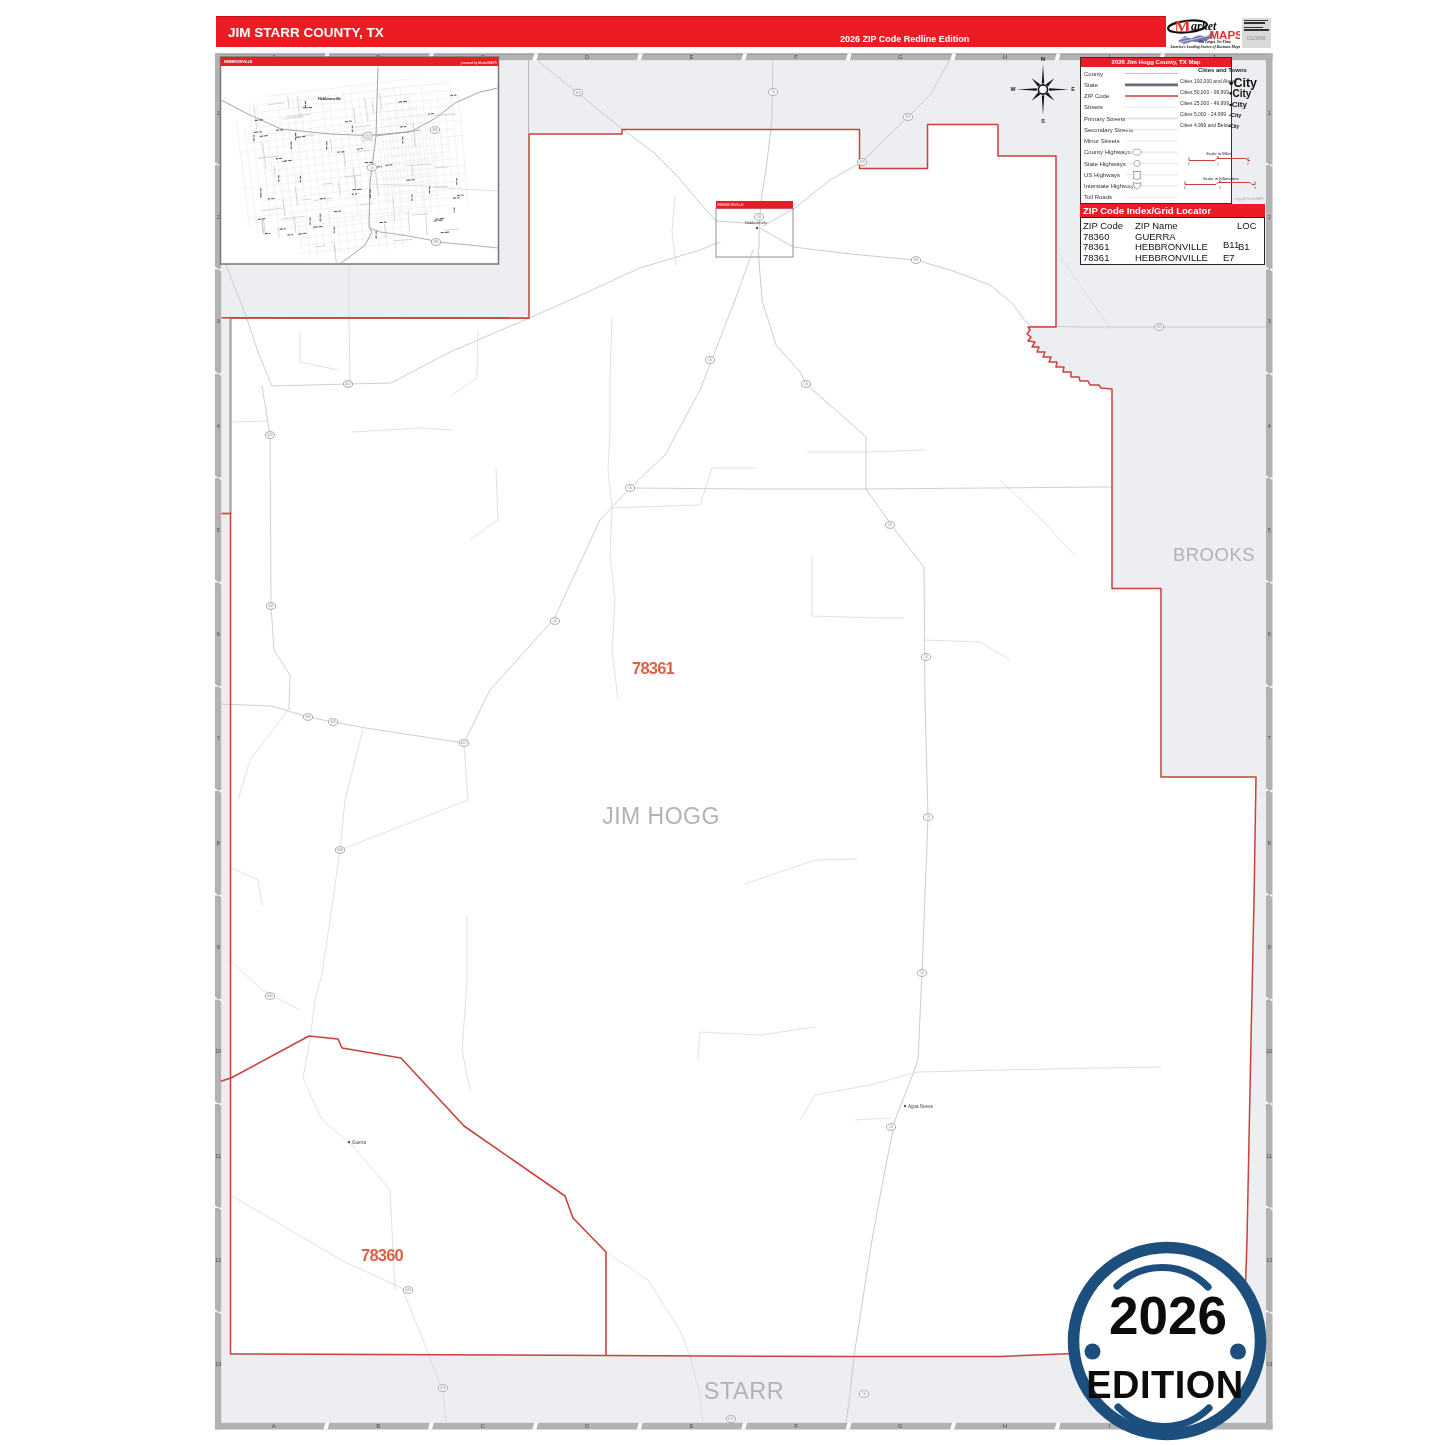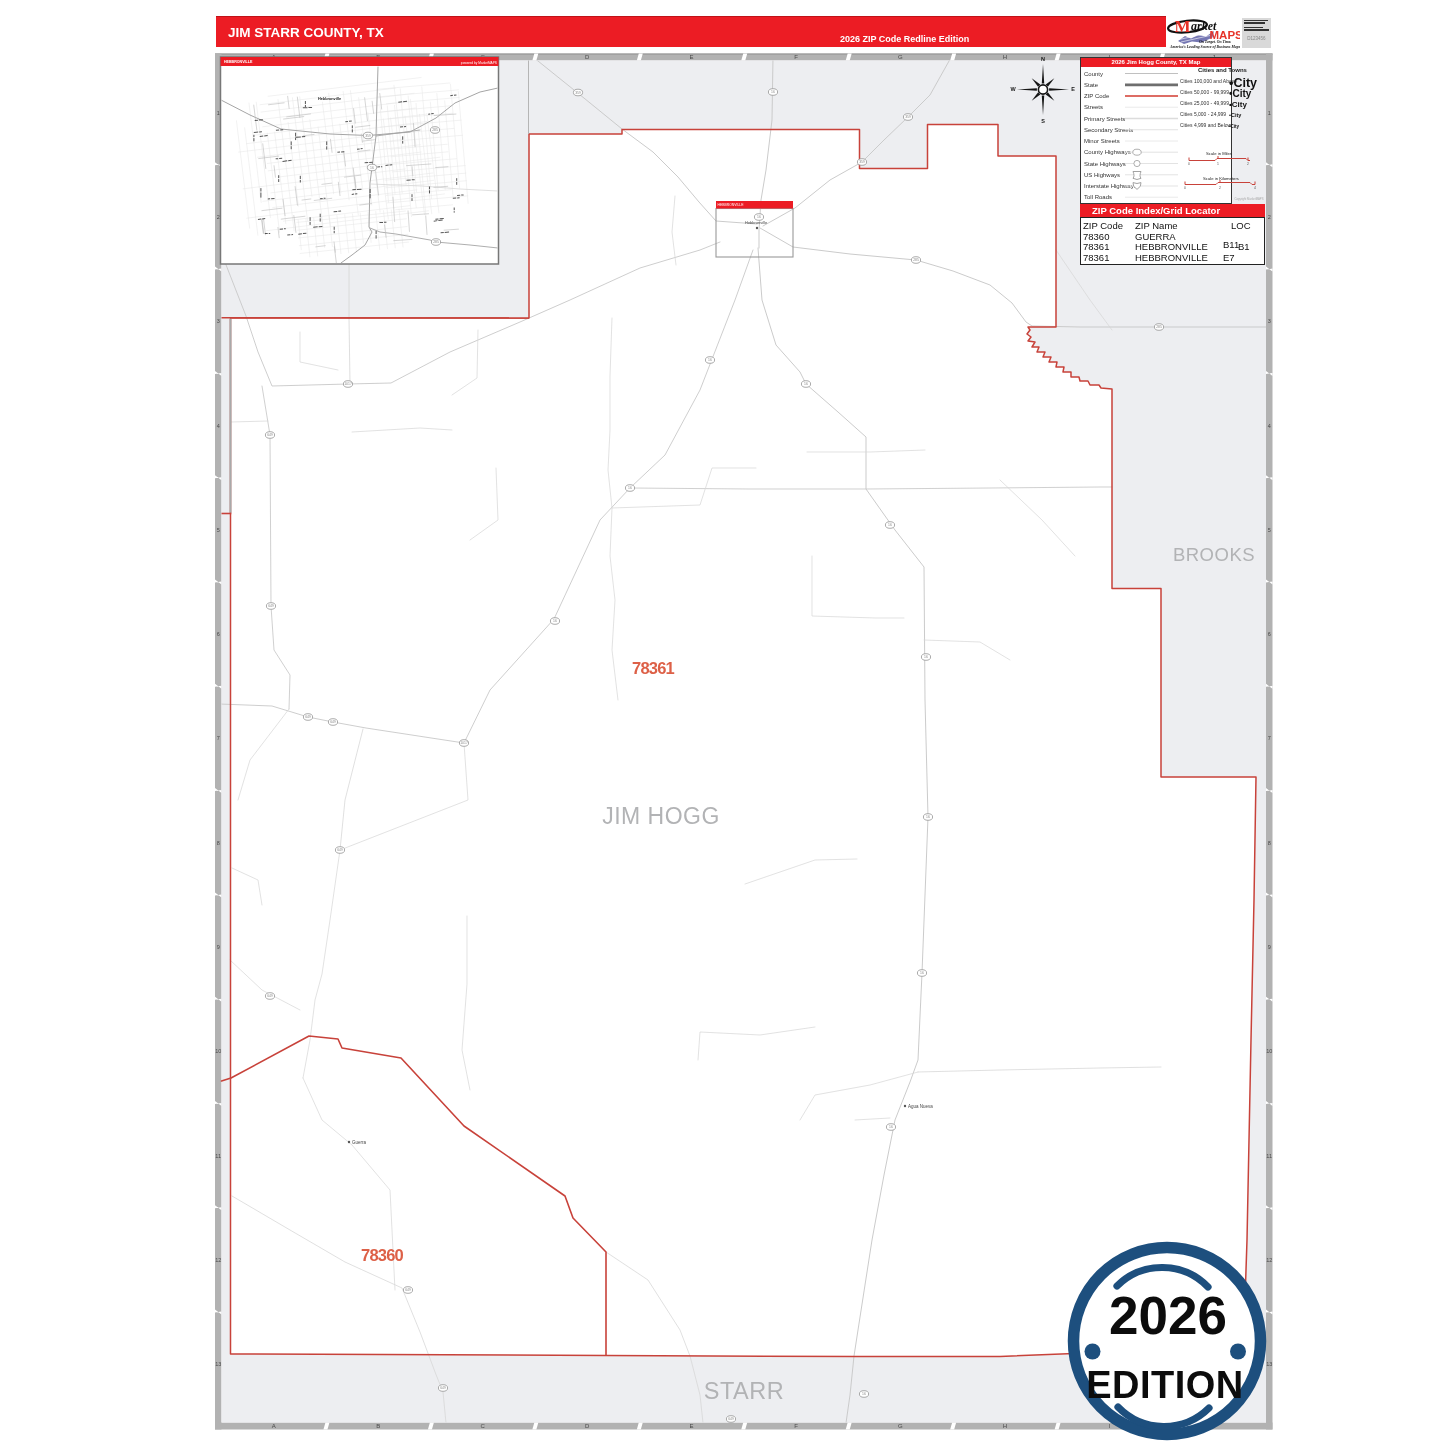--- a/index.html
+++ b/index.html
@@ -831,26 +831,26 @@
       <text x="167" y="98" font-size="3.4" fill="#555" text-anchor="middle" font-family="Liberation Sans, sans-serif">2</text>
       <text x="140" y="112.5" font-size="4.2" fill="#222" text-anchor="middle" font-family="Liberation Sans, sans-serif">Scale in Kilometers</text>
       <path d="M 104,117.5 v-3 M 104,117.5 h31 l2,-2 h32 l2,2 h3 M 139,115.5 v-2.5 M 174,117.5 v-3" fill="none" stroke="#c8423a" stroke-width="1"></path>
       <text x="104" y="122" font-size="3.4" fill="#555" text-anchor="middle" font-family="Liberation Sans, sans-serif">0</text>
       <text x="139" y="122" font-size="3.4" fill="#555" text-anchor="middle" font-family="Liberation Sans, sans-serif">2</text>
       <text x="174" y="122" font-size="3.4" fill="#555" text-anchor="middle" font-family="Liberation Sans, sans-serif">4</text>
       <text x="168" y="133" font-size="2.8" fill="#aaa" text-anchor="middle" font-family="Liberation Sans, sans-serif">Copyright MarketMAPS</text>
     </svg>
 </div>
 
-<div class="abs" style="left:1080px;top:203.5px;width:185px;height:13.5px;background:#ec1c24;color:#fff;font-size:9.5px;font-weight:bold;line-height:13.5px;padding-left:12px;">ZIP Code Index/Grid Locator</div>
+<div class="abs" style="left:1080px;top:203.5px;width:185px;height:13.5px;background:#ec1c24;color:#fff;font-size:9.5px;font-weight:bold;line-height:13.5px;padding-left:3px;">ZIP Code Index/Grid Locator</div>
 
 <div class="abs" style="left:1080px;top:217px;width:185px;height:47.5px;background:#fff;border:1px solid #222;font-size:9.5px;color:#111;">
 <div style="position:absolute;left:2px;top:2px;">ZIP Code</div>
     <div style="position:absolute;left:54px;top:2px;">ZIP Name</div>
-    <div style="position:absolute;left:150px;top:2px;">LOC</div>
+    <div style="position:absolute;left:156px;top:2px;">LOC</div>
 <div style="position:absolute;left:2px;top:13px;">78360</div>
     <div style="position:absolute;left:54px;top:13px;">GUERRA</div>
     <div style="position:absolute;left:142px;top:21px;">B11</div>
 <div style="position:absolute;left:2px;top:23px;">78361</div>
     <div style="position:absolute;left:54px;top:23px;">HEBBRONVILLE</div>
     <div style="position:absolute;left:157px;top:23px;">B1</div>
 <div style="position:absolute;left:2px;top:34px;">78361</div>
     <div style="position:absolute;left:54px;top:34px;">HEBBRONVILLE</div>
     <div style="position:absolute;left:142px;top:34px;">E7</div>
 </div>

